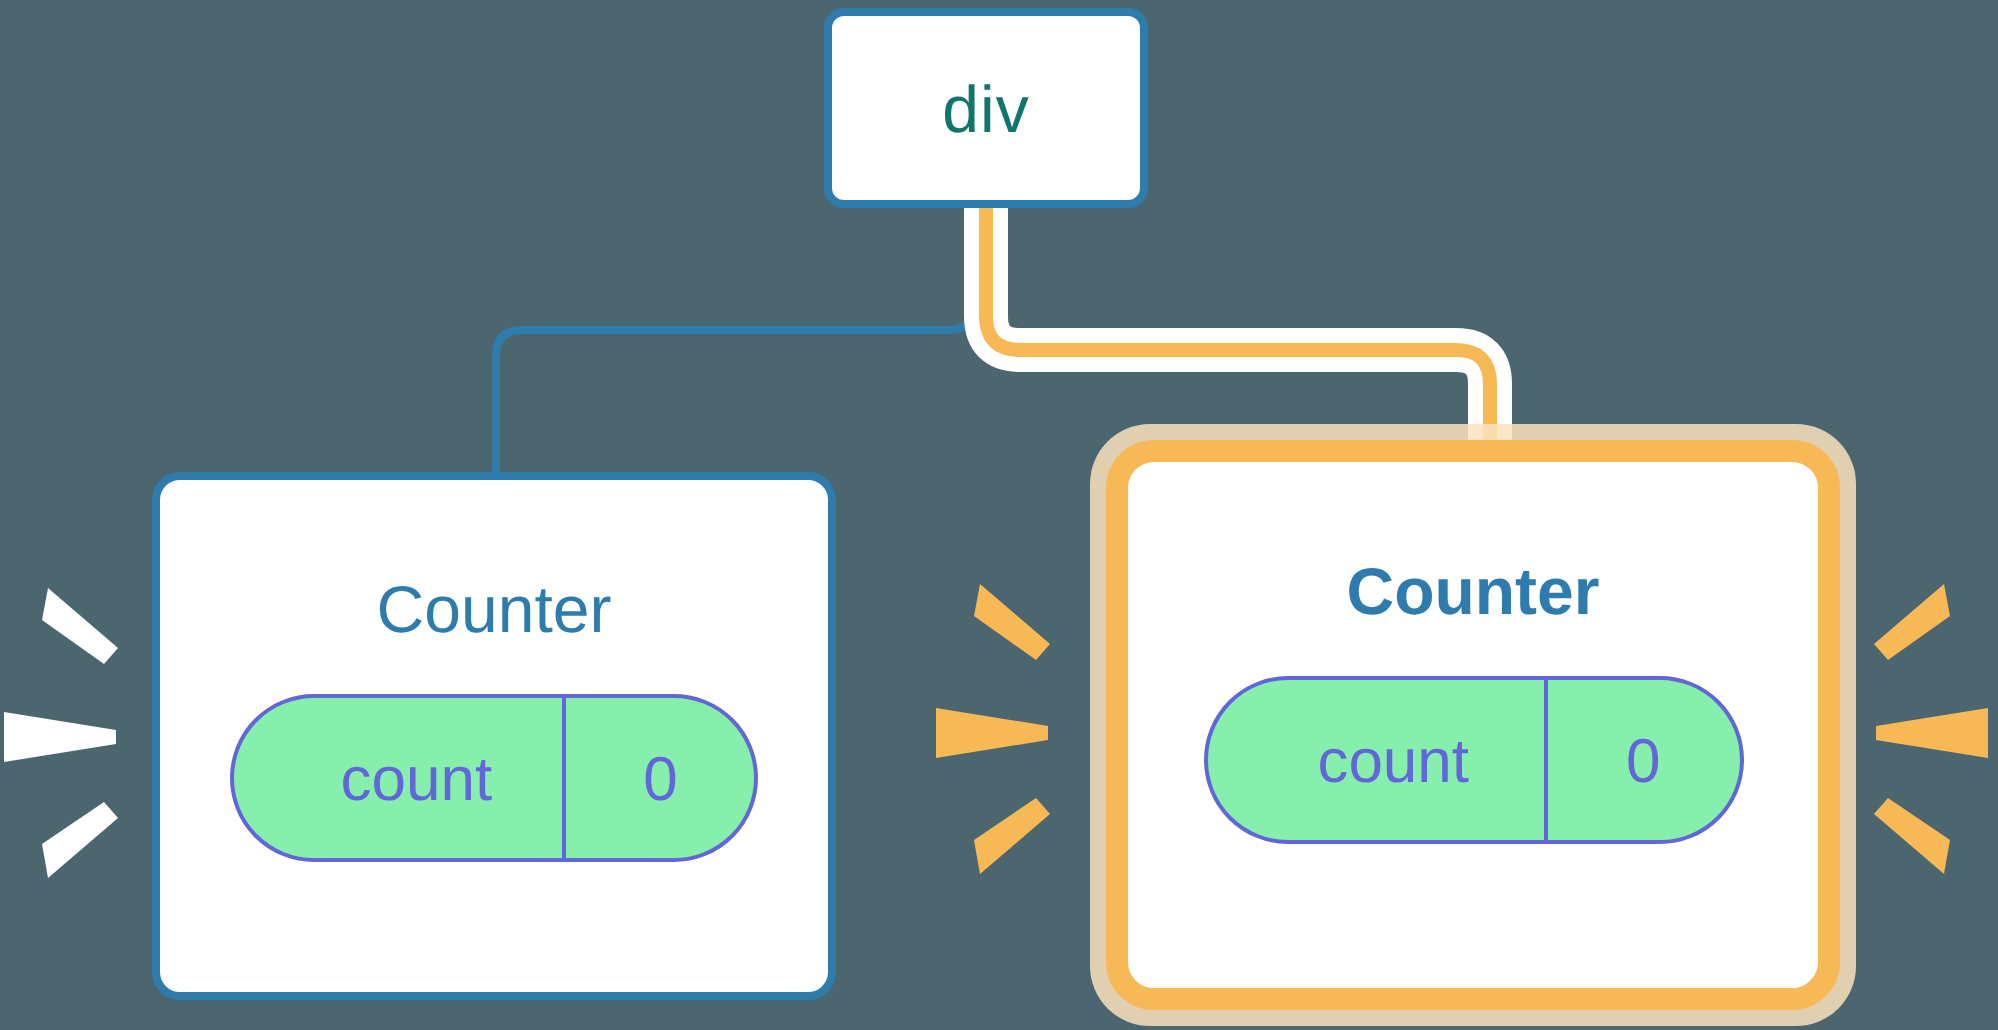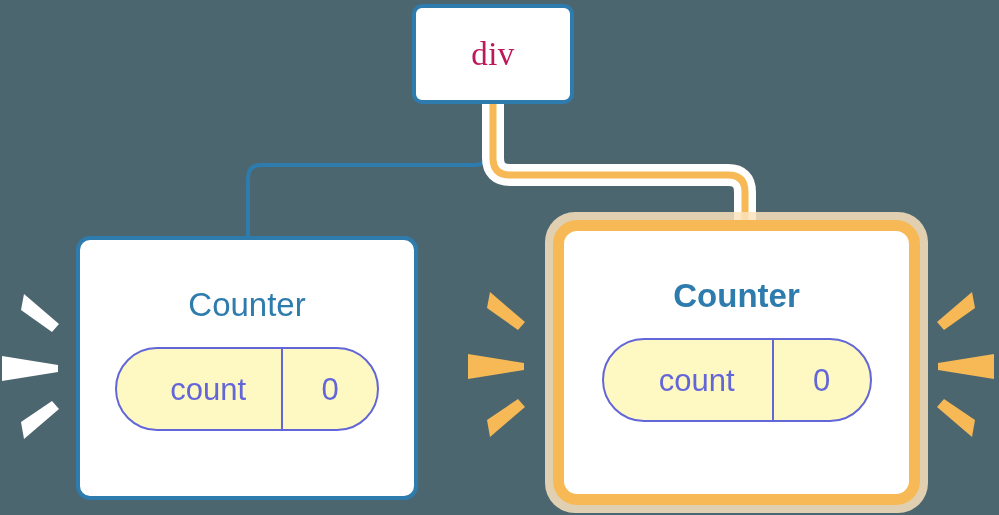--- a/index.html
+++ b/index.html
@@ -40,25 +40,24 @@
     top: 4px;
     width: 162px;
     height: 100px;
     border: 4px solid #2e7cad;
     border-radius: 10px;
     justify-content: center;
     z-index: 6;
   }
   #div-node .node-title {
     font-size: 33px;
-    color: #be185d;
+    color: #0f766e;
     font-weight: 400;
     letter-spacing: 0.5px;
     line-height: 1;
-    font-family: Liberation Serif, serif;
   }
   
   #counter-left {
     left: 76px;
     top: 236px;
     width: 342px;
     height: 264px;
     border: 4px solid #2e7cad;
     border-radius: 14px;
     z-index: 6;
@@ -107,21 +106,21 @@
   }
   
   .pill {
     margin-top: 26px;
     height: 84px;
     border: 2px solid #6366d8;
     border-radius: 44px;
     display: flex;
     align-items: stretch;
     box-sizing: border-box;
-    background: #fef9c3;
+    background: #86efac;
   }
   #counter-left .pill { width: 264px; }
   #counter-right .pill { width: 270px; }
   .pill-key, .pill-val {
     display: flex;
     align-items: center;
     justify-content: center;
     font-size: 31px;
     color: #6366d8;
     font-weight: 400;

